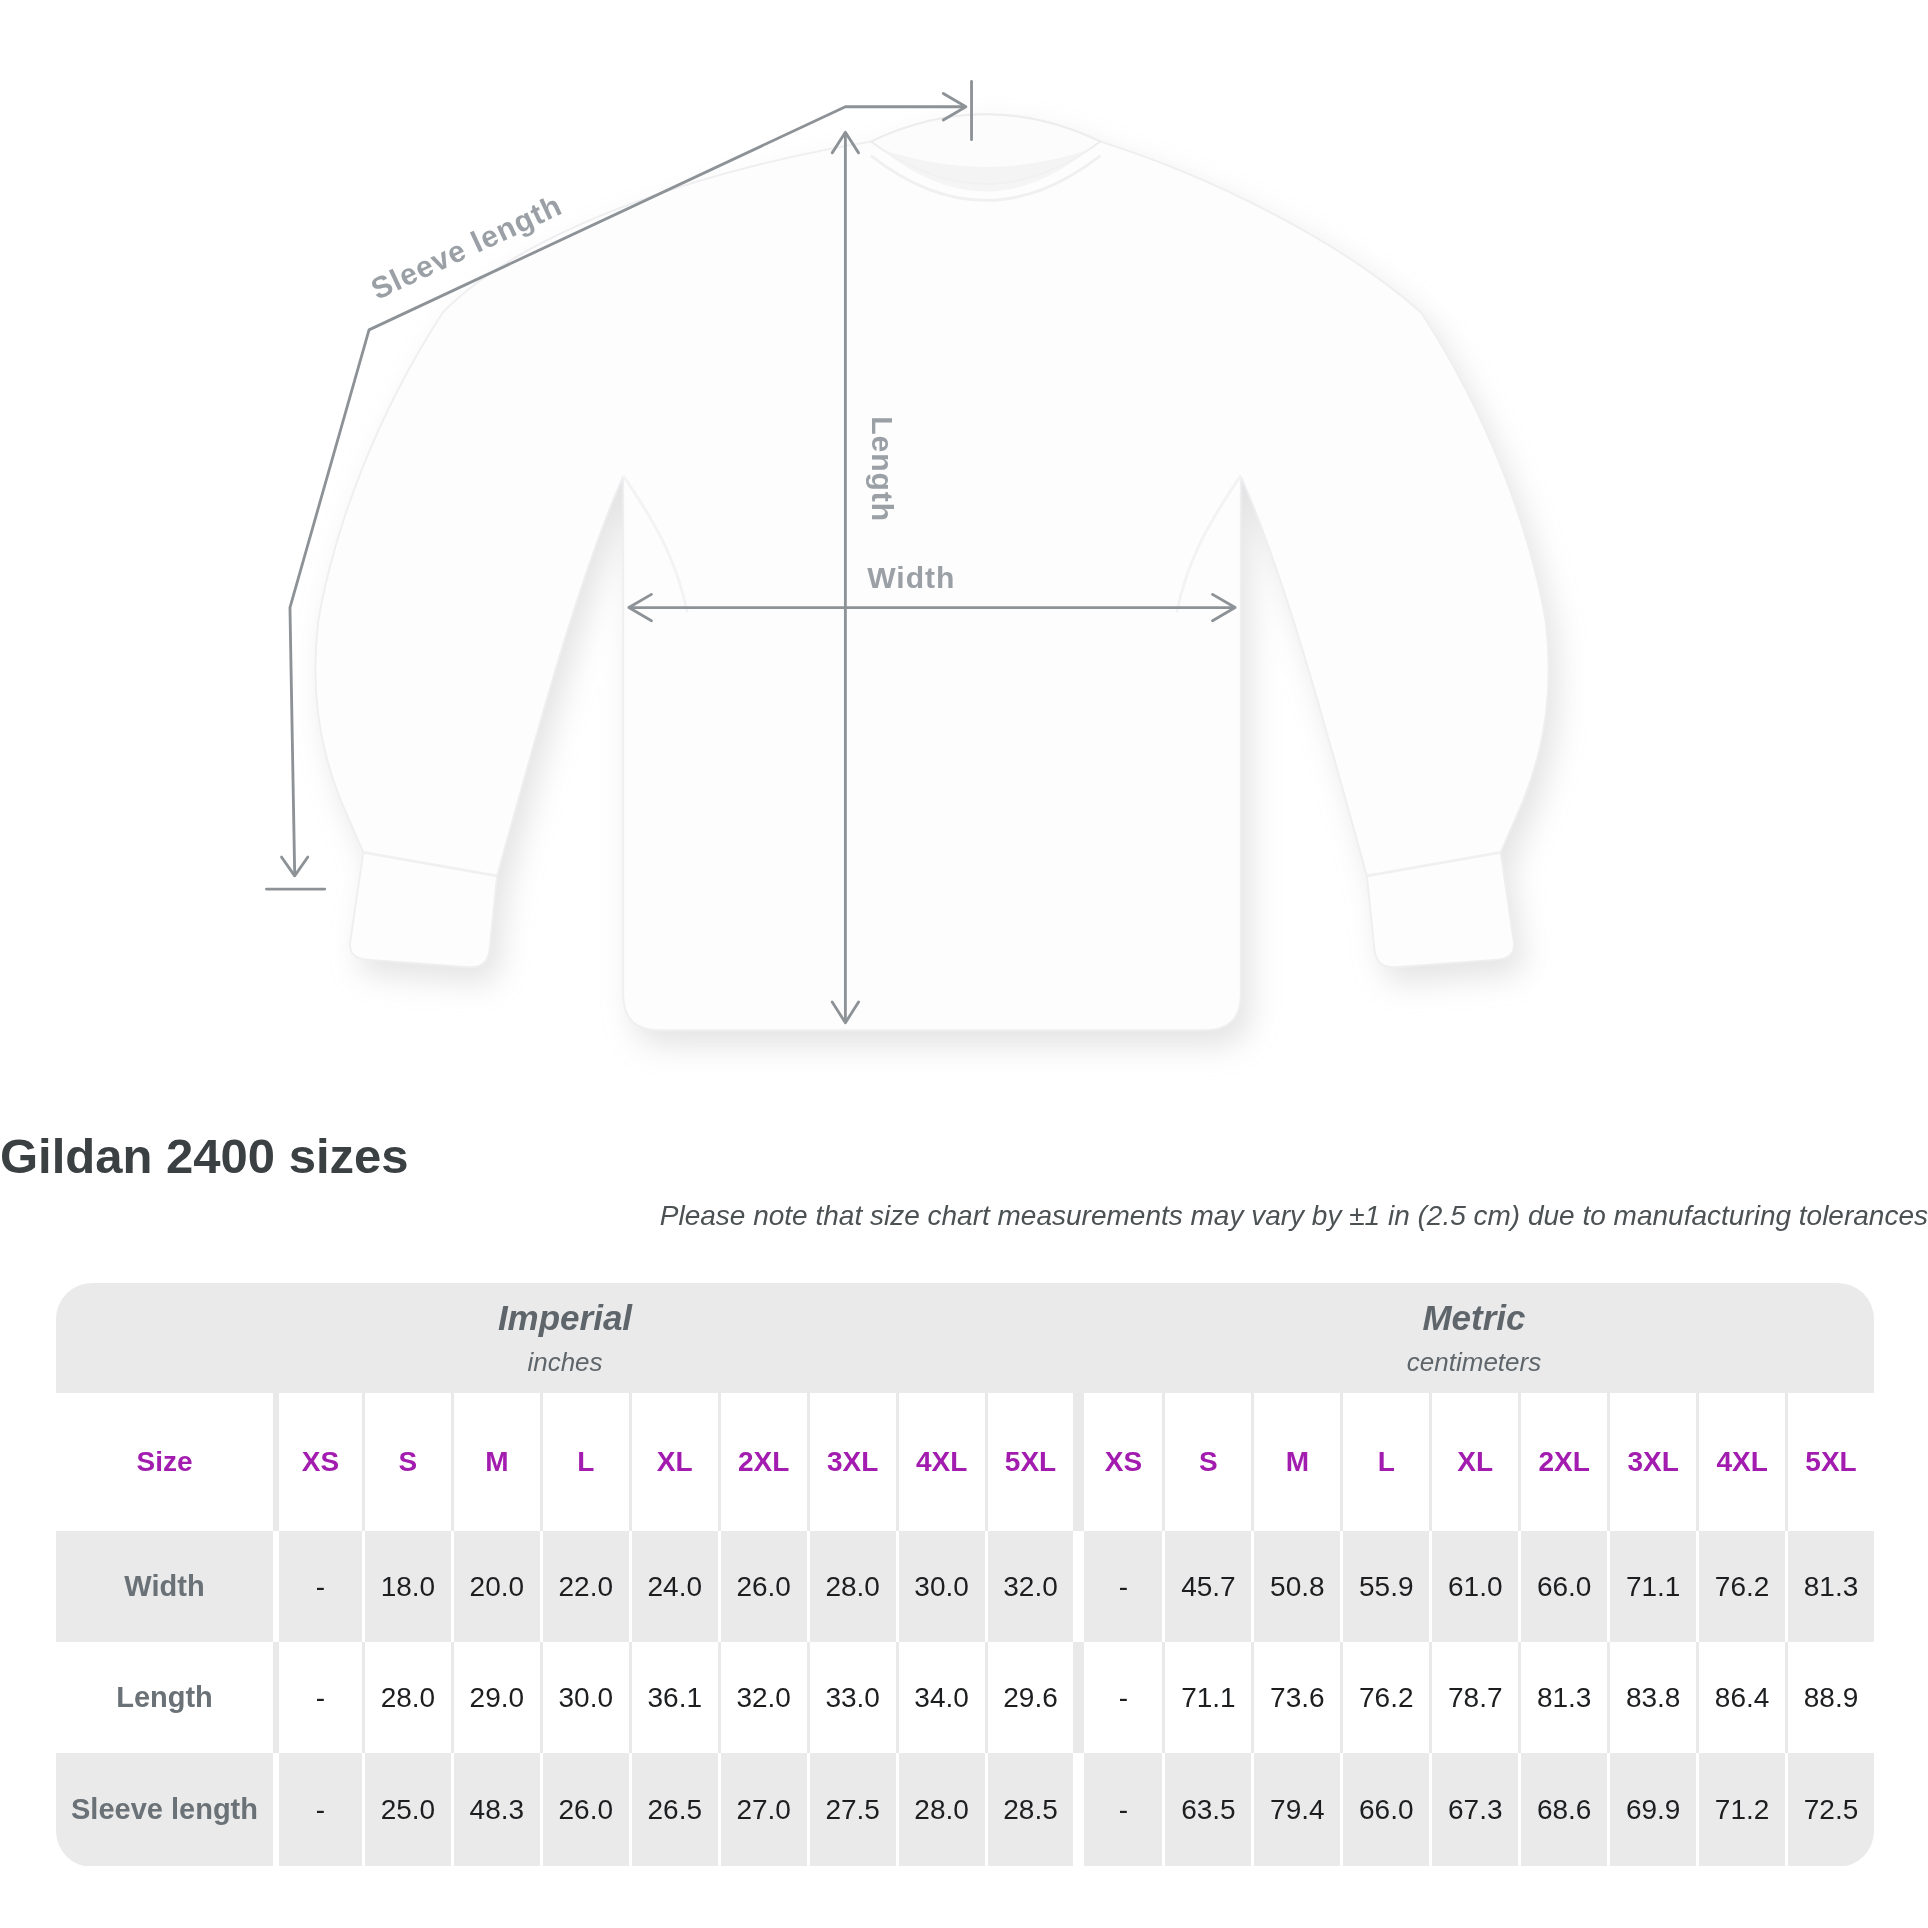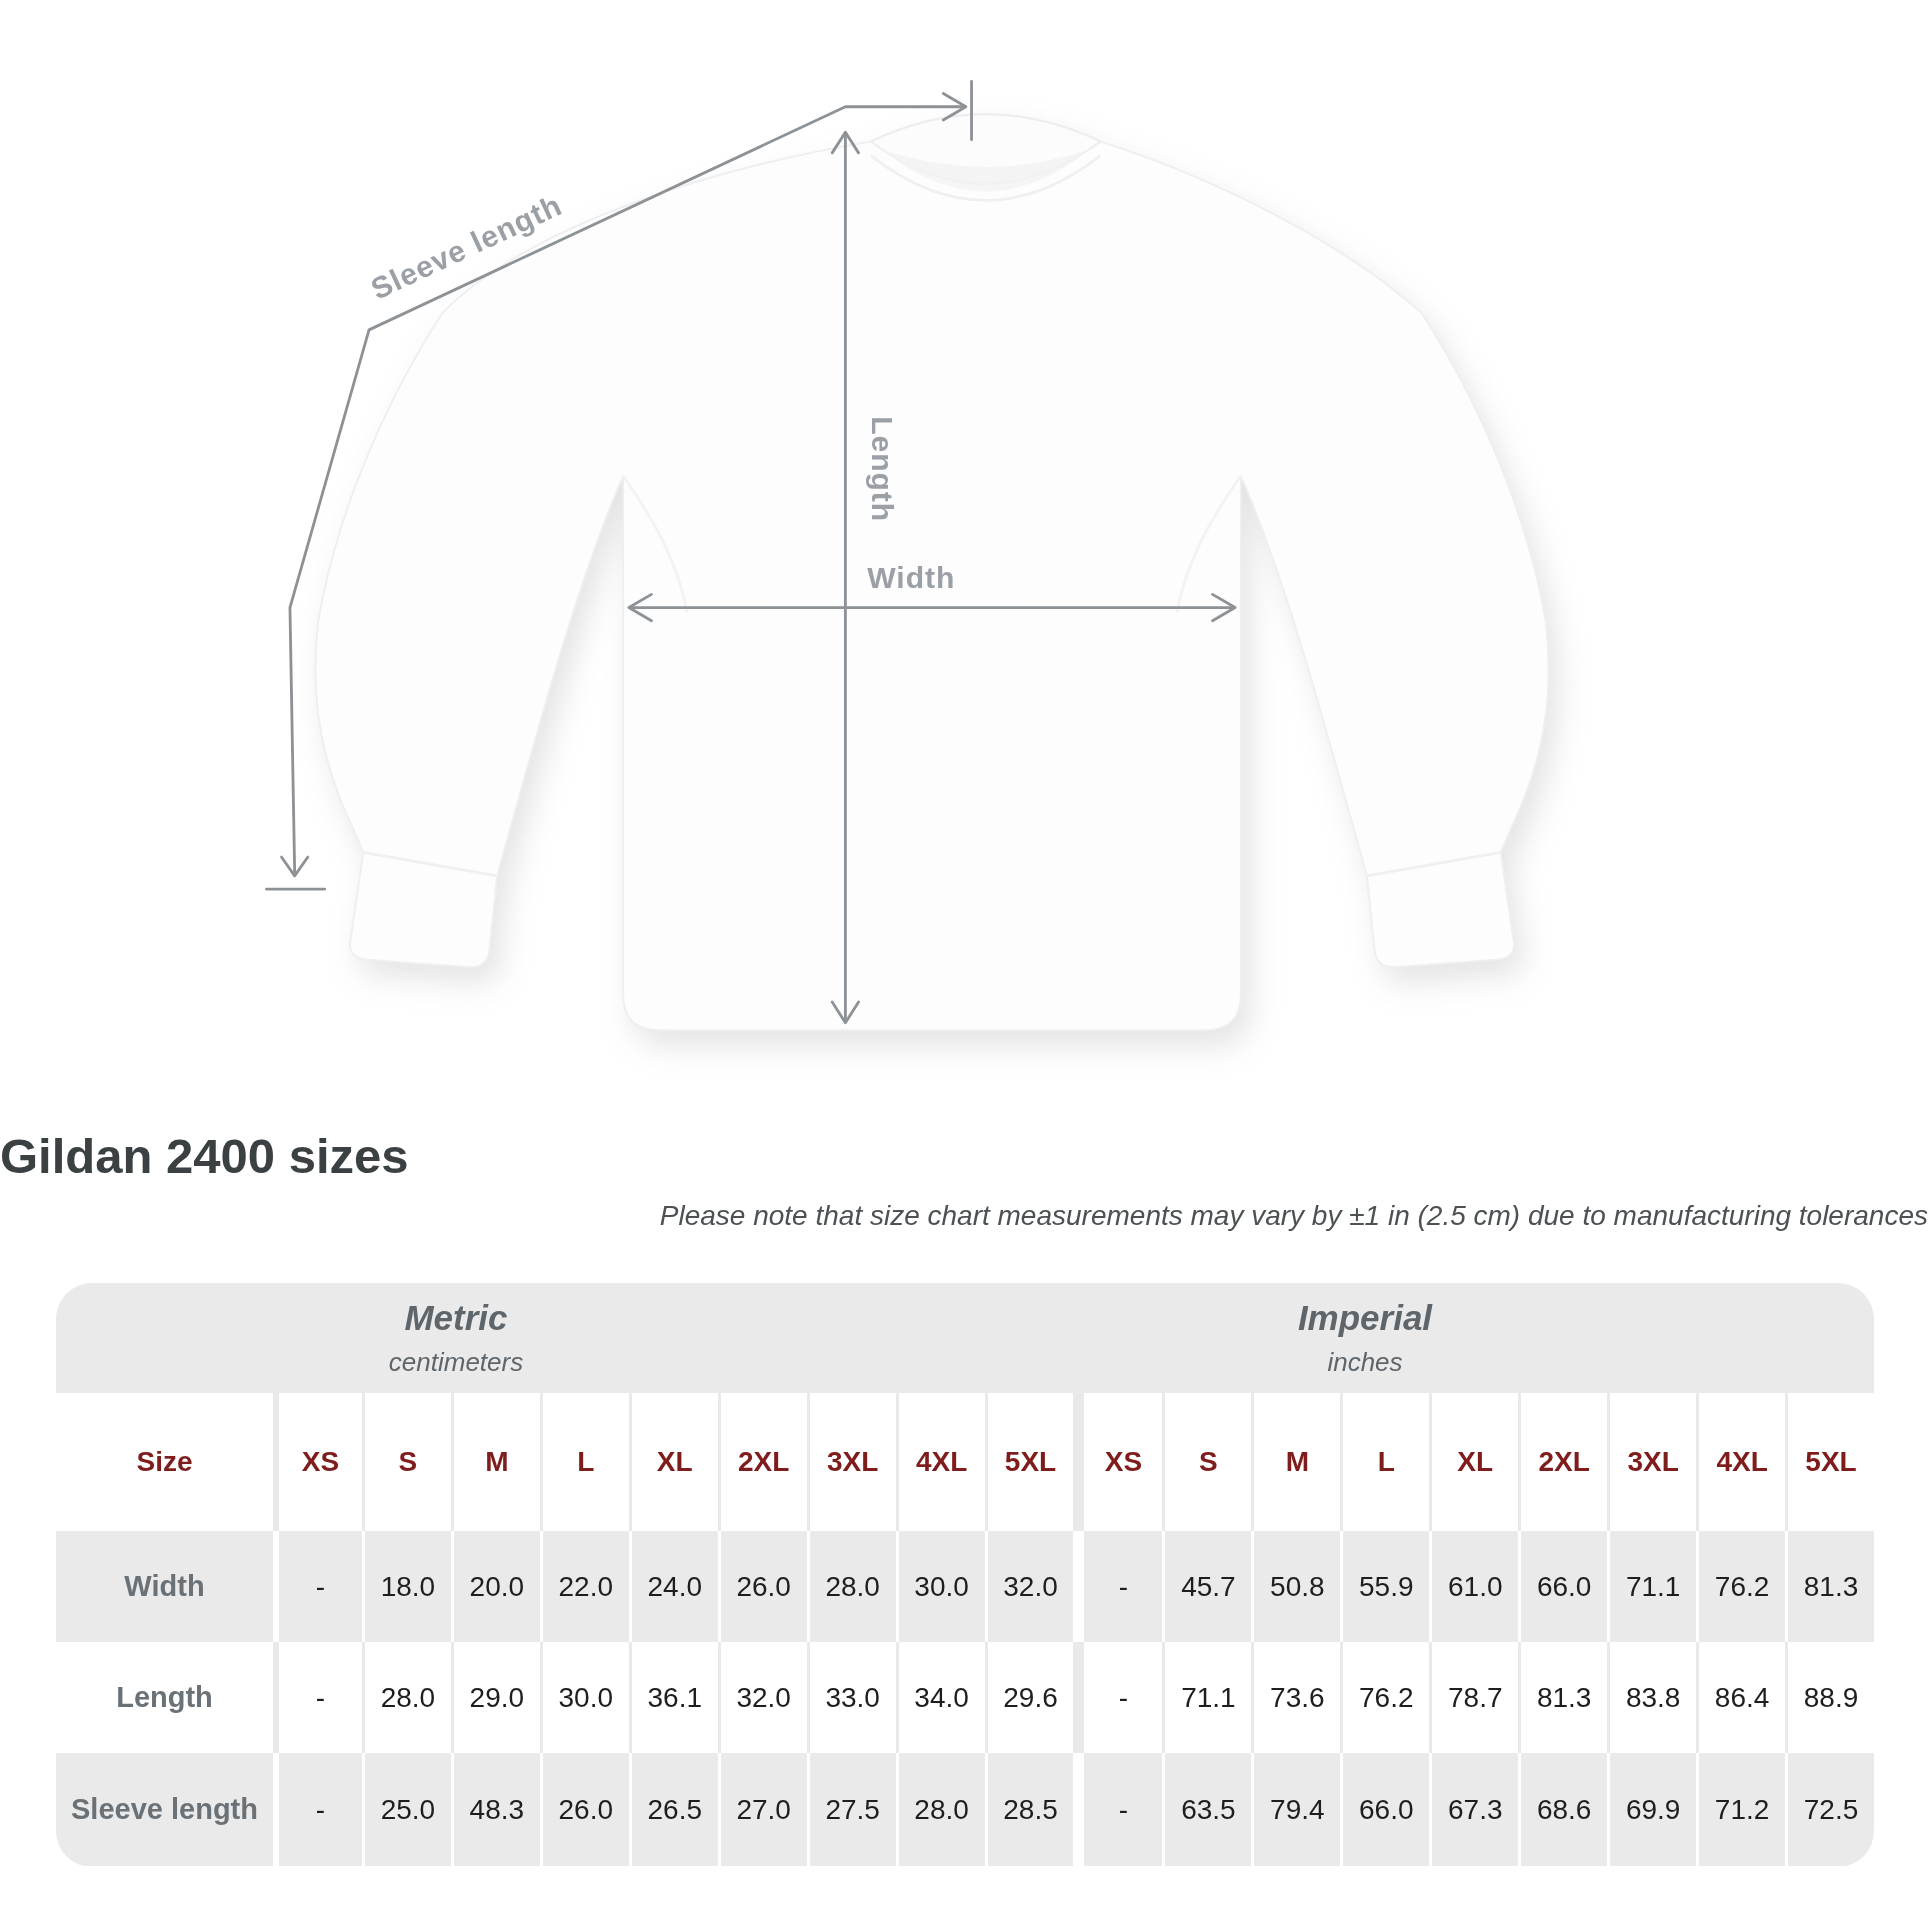--- a/index.html
+++ b/index.html
@@ -25,21 +25,21 @@
   .unit-sec.imperial{width:1018px;}
   .unit-sec.metric{flex:1;}
   .unit-name{font-style:italic;font-weight:bold;font-size:35px;color:#5f666b;}
   .unit-sub{font-style:italic;font-size:26px;color:#5f666b;margin-top:9.4px;}
 
   .grid{display:grid;grid-template-columns:217px repeat(18,1fr);
         grid-template-rows:138px 111px 111px 113px;}
   .cell{display:flex;align-items:center;justify-content:center;
         background:#ffffff;font-size:28px;color:#1d1e20;box-sizing:border-box;}
   .cell.gray{background:#eaeaeb;}
-  .cell.head{font-weight:bold;color:#7f1d1d;font-size:28px;}
+  .cell.head{font-weight:bold;color:#a21caf;font-size:28px;}
   .cell.rlabel{font-weight:bold;color:#6a7277;font-size:29px;}
   .cell.sep{border-left:3.8px solid #e9e9ea;}
   .cell.gray.sep{border-left-color:#ffffff;}
   .cell.wide-sep{border-left-width:6.6px;}
   .cell.group-sep{border-left-width:11.3px;}
 </style>
 </head>
 <body>
 
 <svg id="diagram" viewBox="0 0 2048 1190" xmlns="http://www.w3.org/2000/svg">
@@ -106,27 +106,27 @@
     <path class="measure" d="M 1288 631 L 1312 645 L 1288 659"></path>
   </g>
   <text class="measure-label" x="968" y="624" text-anchor="middle">Width</text>
 </svg>
 
 <div id="title">Gildan 2400 sizes</div>
 <div id="subtitle">Please note that size chart measurements may vary by ±1 in (2.5 cm) due to manufacturing tolerances</div>
 
 <div id="size-table">
   <div class="unit-band">
+    <div class="unit-sec imperial">
+      <div class="unit-name">Imperial</div>
+      <div class="unit-sub">inches</div>
+    </div>
     <div class="unit-sec metric">
       <div class="unit-name">Metric</div>
       <div class="unit-sub">centimeters</div>
-    </div>
-    <div class="unit-sec imperial">
-      <div class="unit-name">Imperial</div>
-      <div class="unit-sub">inches</div>
     </div>
   </div>
   <div class="grid" id="grid">
       <div class="cell head">Size</div>
       <div class="cell head sep wide-sep">XS</div>
       <div class="cell head sep">S</div>
       <div class="cell head sep">M</div>
       <div class="cell head sep">L</div>
       <div class="cell head sep">XL</div>
       <div class="cell head sep">2XL</div>

